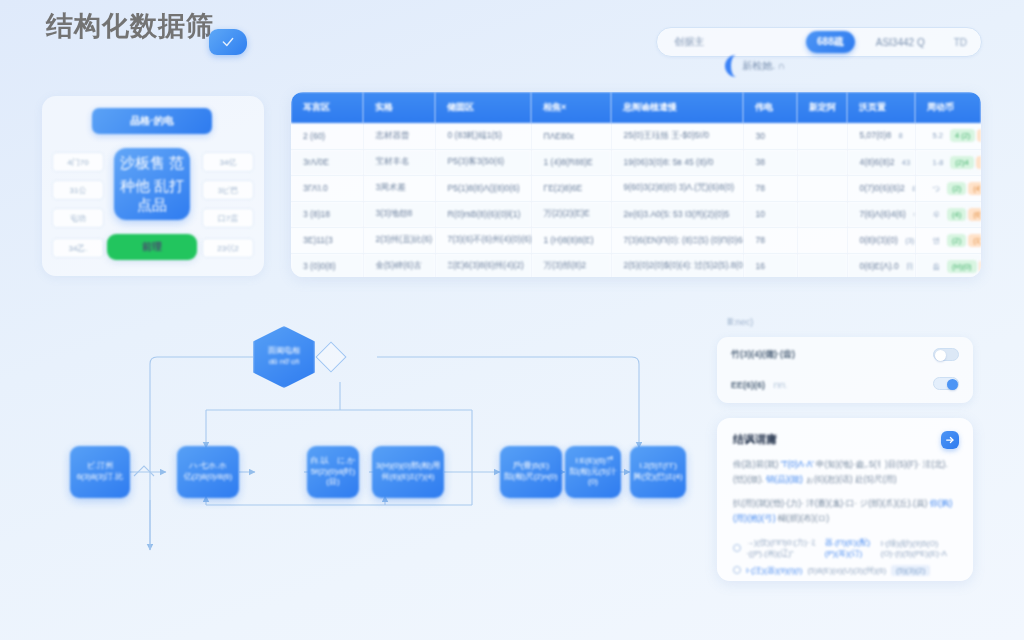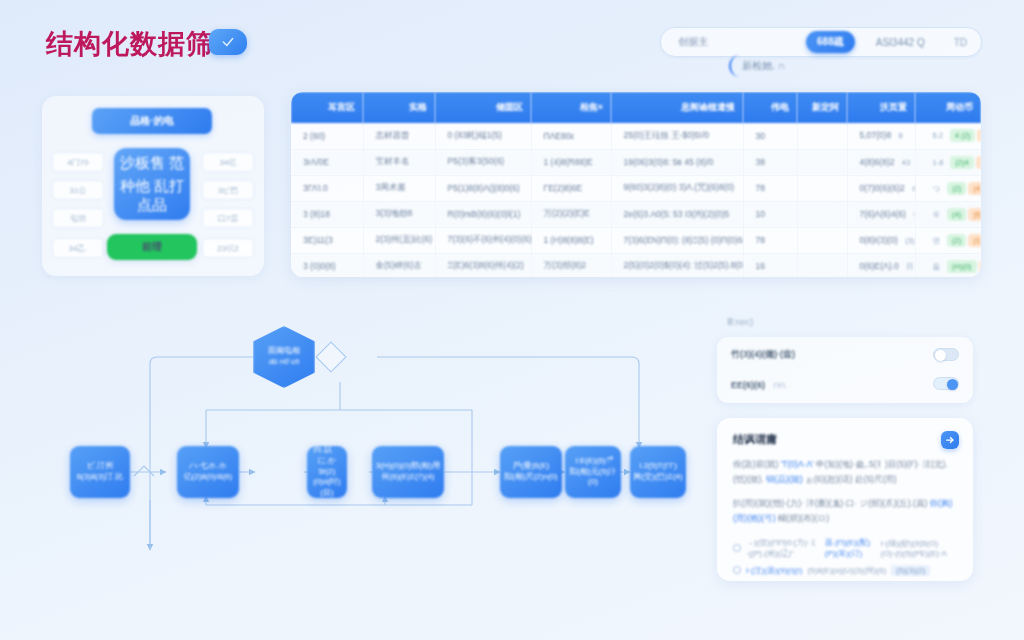--- a/index.html
+++ b/index.html
@@ -11,23 +11,23 @@
     color: #2b3a53;
     position: relative;
   }
   .blur-s { filter: blur(0.9px); }
 
   
   .header {
     position: absolute; left: 0; top: 0; width: 1024px; height: 78px;
   }
   .page-title {
-    position: absolute; left: 46px; top: 26px;
+    position: absolute; left: 46px; top: 8px;
     font-size: 27px; font-weight: 700; letter-spacing: 1px;
-    color: #be185d;
+    color: #737373;
   }
   .title-badge {
     position: absolute; left: 209px; top: 29px;
     width: 38px; height: 26px; border-radius: 9px 13px 11px 8px;
     background: linear-gradient(135deg, #5ea8f7, #2f7ff0);
     box-shadow: 0 2px 6px rgba(47,127,240,.35);
     display: flex; align-items: center; justify-content: center;
   }
   .title-badge svg { opacity: .85; }
 
@@ -36,21 +36,21 @@
     height: 30px; display: flex; align-items: center;
     background: rgba(255,255,255,.62);
     border: 1px solid #d4e4f7; border-radius: 16px;
     padding: 0 6px; gap: 10px;
     box-shadow: 0 1px 3px rgba(80,130,200,.08);
   }
   .nav-item {
     font-size: 10px; color: #7d93b2; padding: 4px 11px; border-radius: 13px;
     white-space: nowrap;
   }
-  .nav-item.sep { border-left: 2px solid #3b82f6; margin-top: 47px; }
+  .nav-item.sep { border-left: 6px solid #3b82f6; margin-top: 47px; }
   .nav-item.active {
     background: linear-gradient(135deg, #4d95f5, #2e7bef);
     color: #fff; font-weight: 600;
     box-shadow: 0 2px 5px rgba(46,123,239,.4);
   }
   .nav-extra { font-size: 10px; color: #8fa5c2; padding: 4px 8px; }
 
   
   .filter-panel {
     position: absolute; left: 42px; top: 96px;
@@ -96,21 +96,21 @@
     width: 690px; height: 185px;
     background: rgba(255,255,255,.82);
     border-radius: 12px;
     box-shadow: 0 3px 14px rgba(110,150,205,.14);
     overflow: hidden;
   }
   table { width: 100%; border-collapse: collapse; table-layout: fixed; }
   thead th {
     background: linear-gradient(180deg, #3f8bf3, #2e7bef);
     color: #fff; font-size: 9px; font-weight: 600;
-    text-align: right; padding: 9px 8px 9px 12px; height: 28px;
+    text-align: left; padding: 9px 8px 9px 12px; height: 28px;
   }
   tbody td {
     font-size: 8.5px; color: #6a7f9c; padding: 6px 8px 6px 12px;
     height: 26px; border-bottom: 1px solid #eef4fb;
     border-right: 1px solid #f2f6fc;
     white-space: nowrap; overflow: hidden;
   }
   tbody tr:nth-child(even) td { background: rgba(245,249,254,.75); }
   tbody tr:last-child td { border-bottom: none; }
   td.no-border { border-right: none; }
@@ -391,21 +391,21 @@
   <div class="diamond" style="left:300px; top:46px;"></div>
 
   <div class="node blur-s" style="left:50px;  top:146px; width:60px; height:52px;">
     <span>ビ.汀州</span>
     <span>6(3)8(3)汀.比</span>
   </div>
   <div class="node blur-s" style="left:157px; top:146px; width:62px; height:52px;">
     <span>ハ·七ホ.ホ</span>
     <span>亿(2)8(0)/8(6)</span>
   </div>
-  <div class="node blur-s" style="left:287px; top:146px; width:40px; height:52px;">
+  <div class="node blur-s" style="left:287px; top:146px; width:52px; height:52px;">
     <span>白.以゙に.か</span>
     <span>5ř(2)(0)d(吋)(目)</span>
   </div>
   <div class="node blur-s" style="left:352px; top:146px; width:72px; height:52px;">
     <span>3(Η)(0)(0)部(相)用</span>
     <span>何(6)(Ε)Σ(7)(4)</span>
   </div>
   <div class="node blur-s" style="left:480px; top:146px; width:62px; height:52px;">
     <span>戶(冊)5(Ε)</span>
     <span>阳(相)尺(2)n(0)</span>

